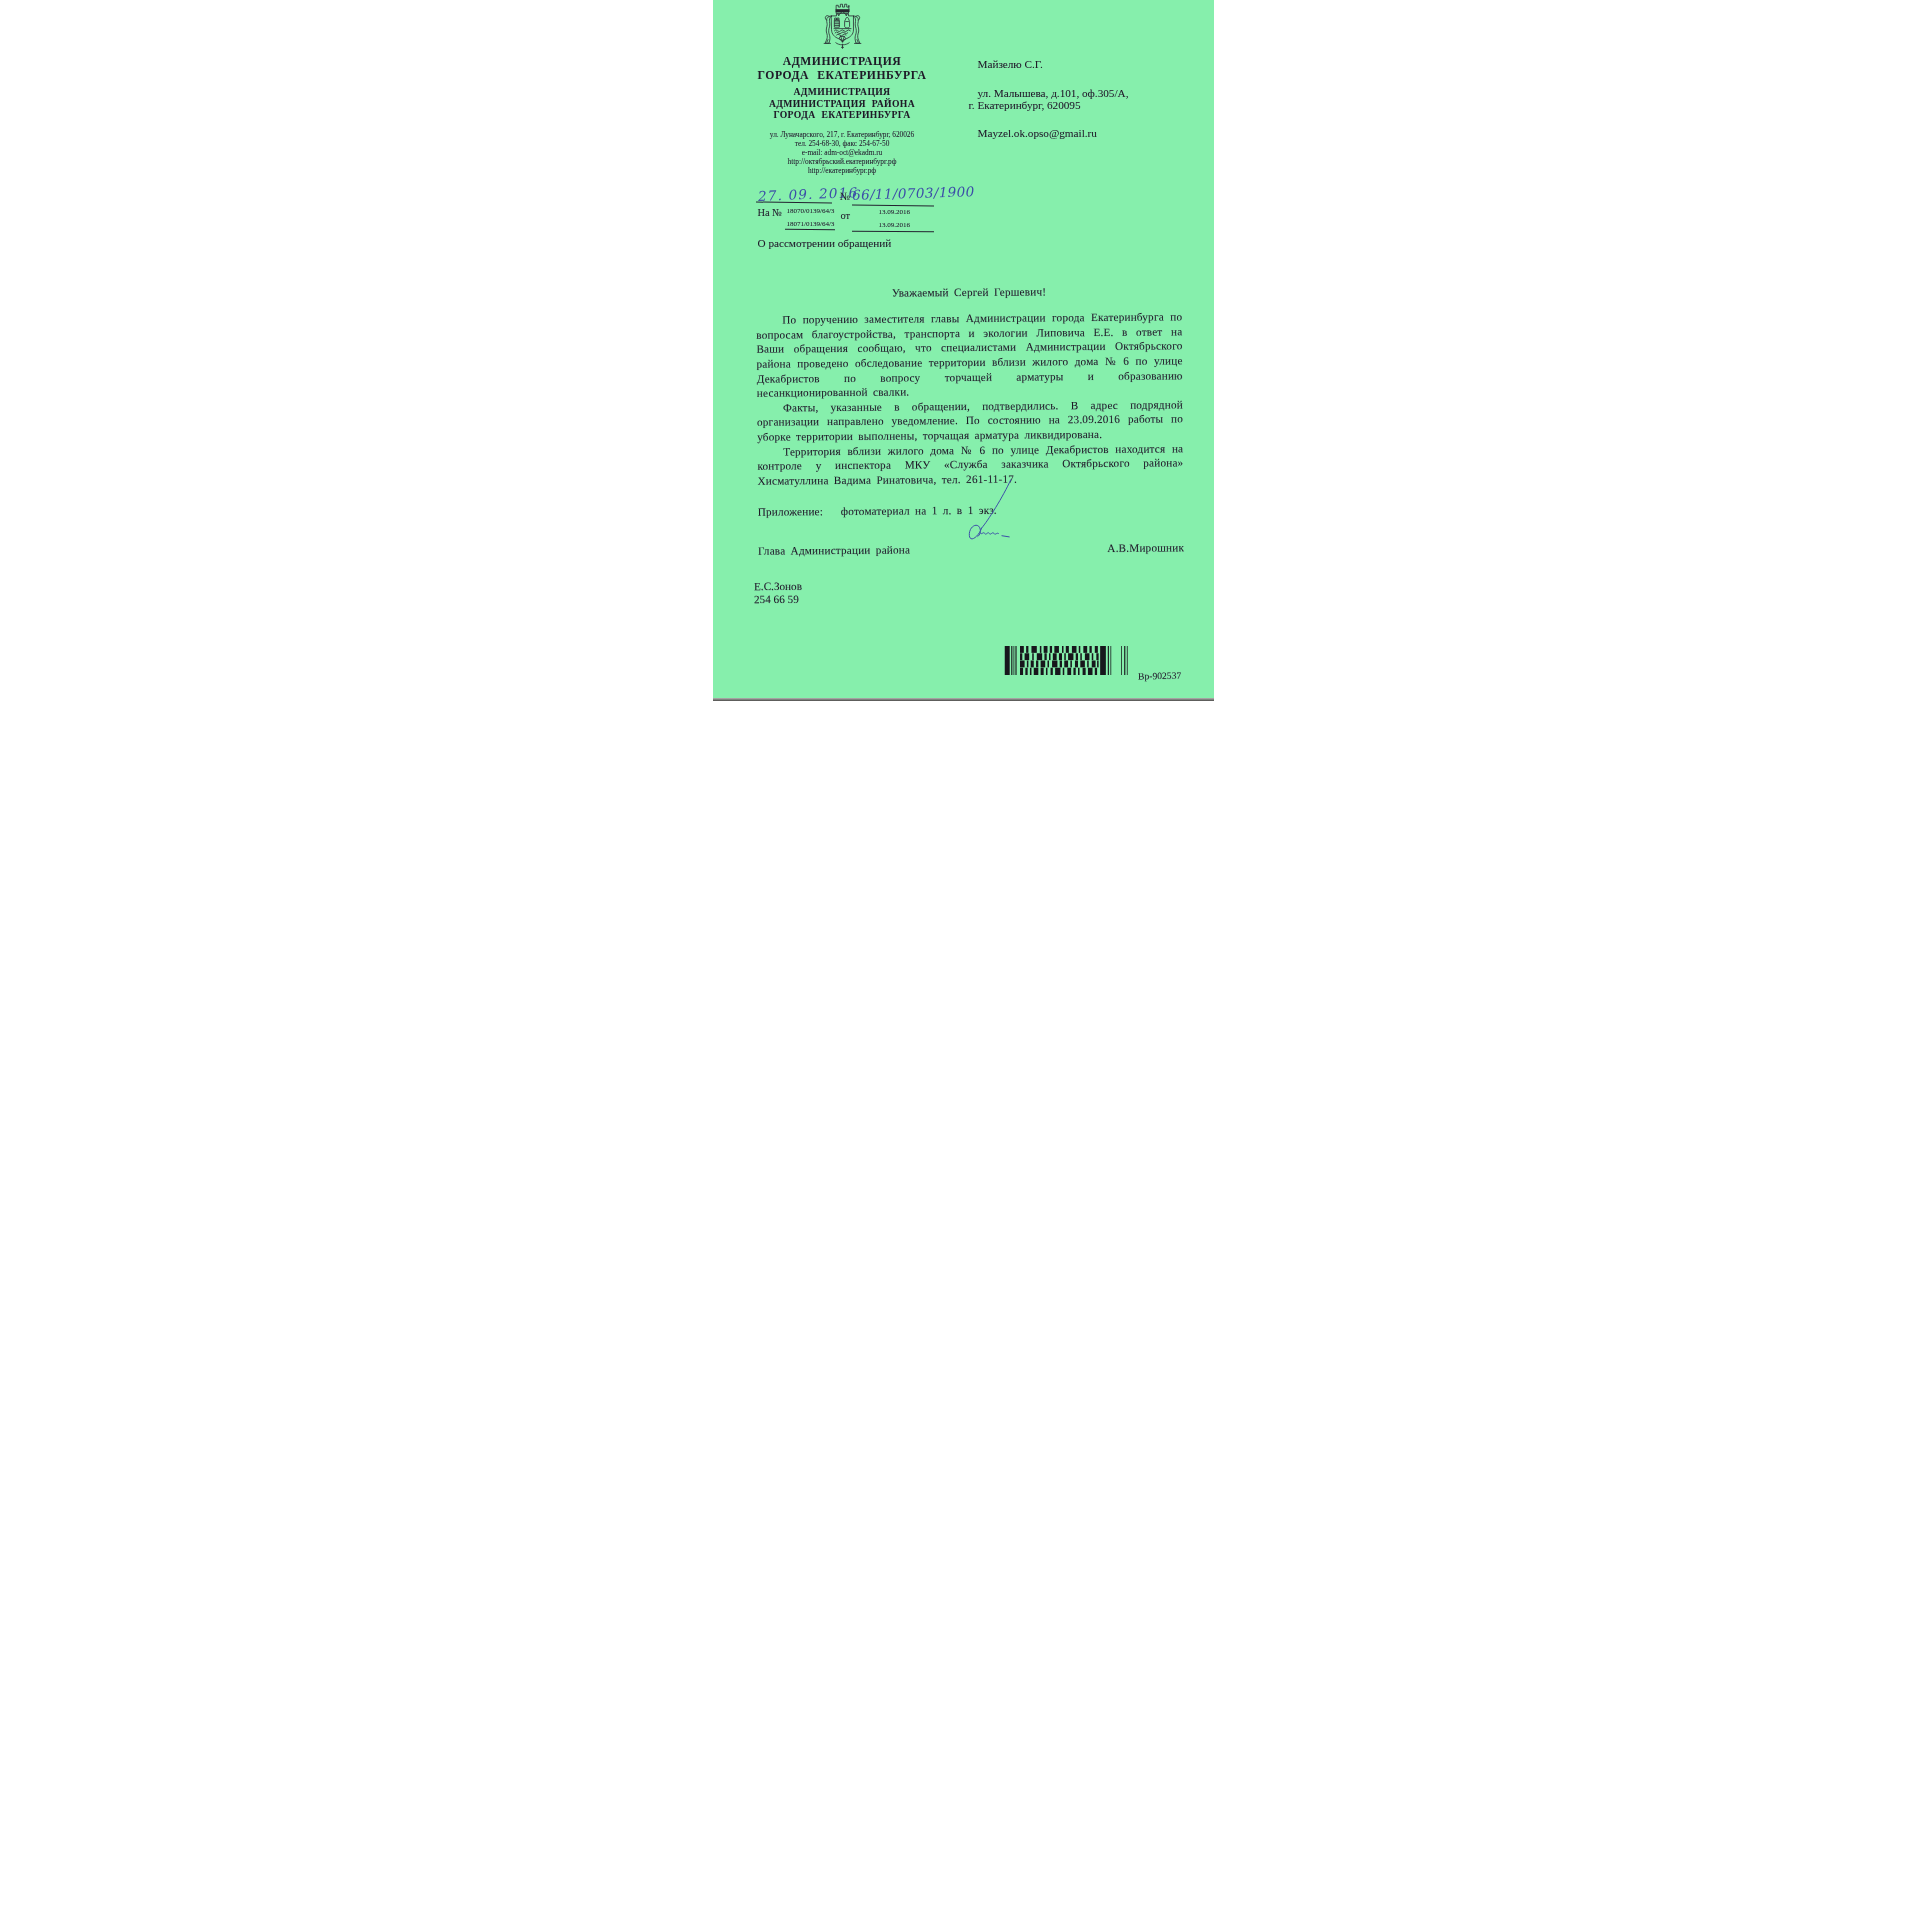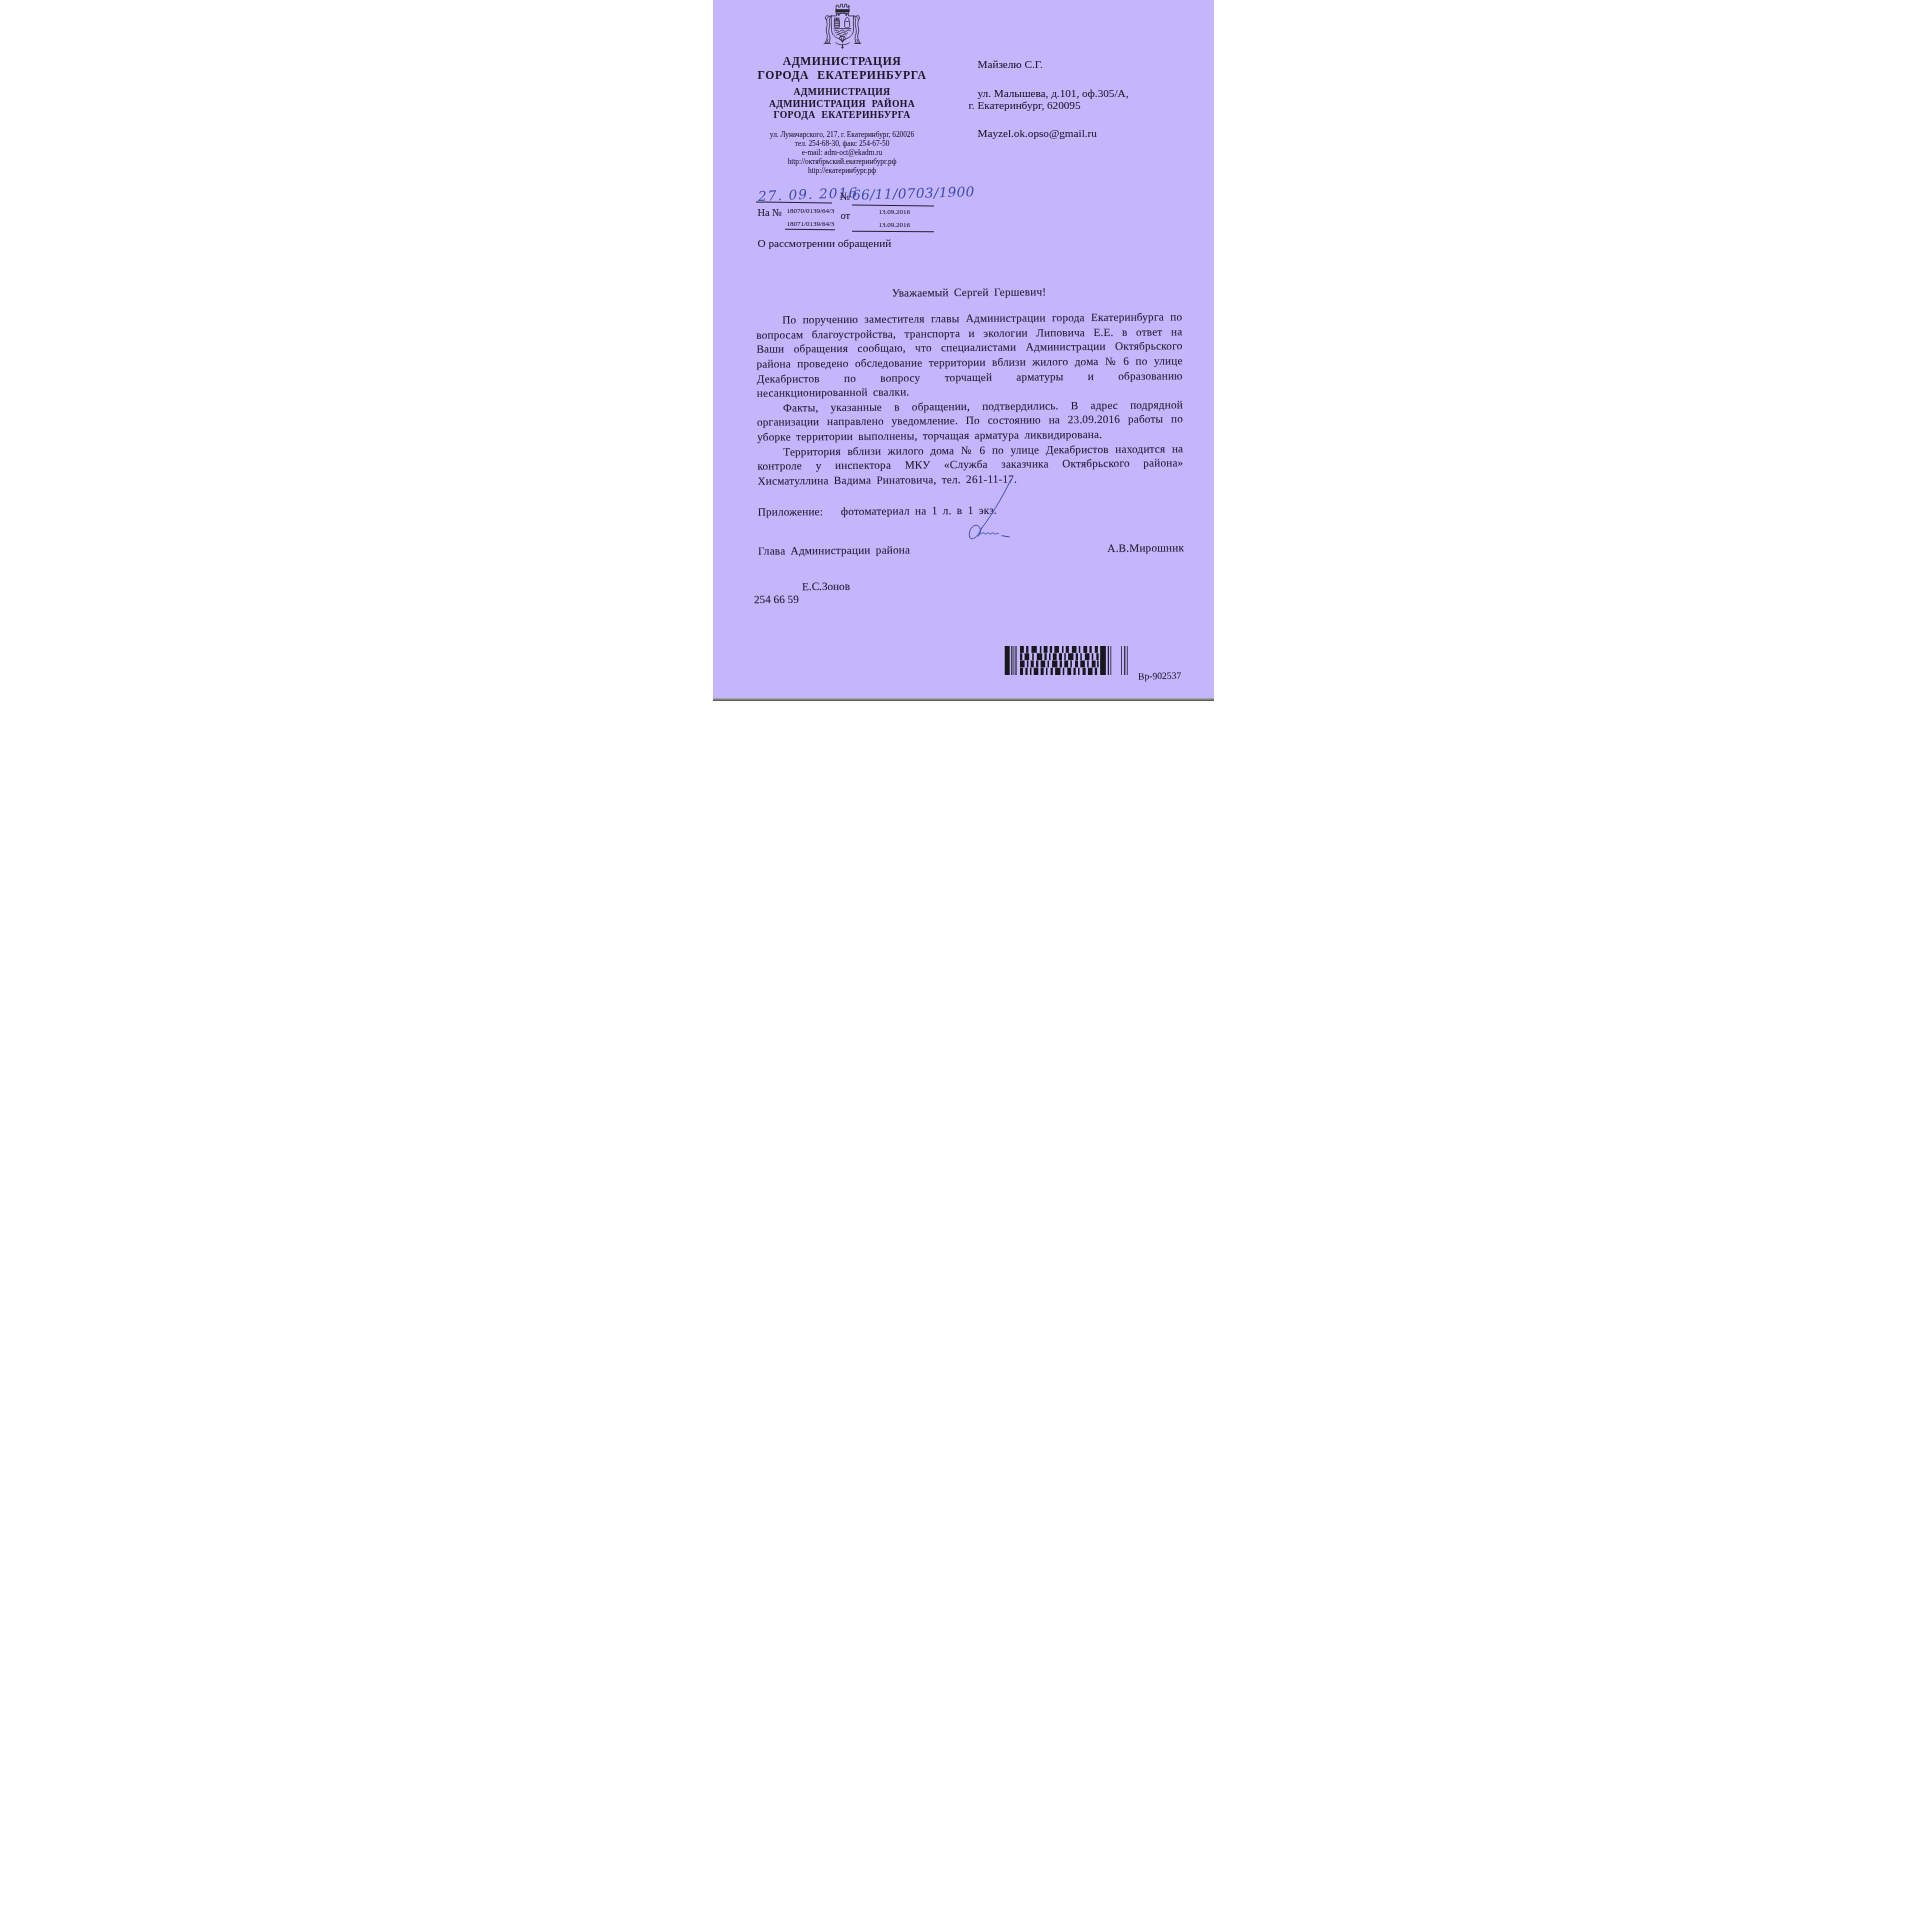--- a/index.html
+++ b/index.html
@@ -2,21 +2,21 @@
 <html lang="ru" style="font-size:6.2px"><head>
 <meta charset="utf-8">
 <title>Letter</title>
 <style>
   html, body { margin:0; padding:0; background:#ffffff; }
   .page {
     position: relative;
     width: 501px;
     height: 701px;
     margin: 0 auto;
-    background: #c4b5fd;
+    background: #86efac;
     overflow: hidden;
     font-family: "Liberation Serif", serif;
     color: #1c1c24;
   }
   .abs { position: absolute; }
   .scan-text { text-shadow: 0.3px 0.3px 0.2px rgba(110,70,150,0.28); }
   .emblem-wrap { left: 37px; top: 2.3px; width: 185px; text-align: center; }
   .org-top { left: 37px; top: 55px; width: 185px; text-align: center;
              font-weight: bold; font-size: 11.6px; line-height: 14px;
              letter-spacing: 0.6px; word-spacing: 4.6px; }
@@ -66,21 +66,21 @@
   .salutation { text-align: center; margin: 0 0 11.6px 0; }
   .para { margin: 0; text-indent: 26px; }
   .attach-line { margin-top: 16.6px; text-indent: 0; }
   .attach-line .attach-value { margin-left: 17.7px; }
   .sign-row { margin-top: 24px; display: flex; justify-content: space-between;
               align-items: baseline; }
 
   .signature-svg { left: 230px; top: 479px; }
 
   .exec { font-size: 11.2px; line-height: 14px; }
-  .exec-name  { left: 41px; top: 579px; transform: rotate(-0.4deg); margin-left: 48px; }
+  .exec-name  { left: 41px; top: 579px; transform: rotate(-0.4deg); }
   .exec-phone { left: 41px; top: 592px; transform: rotate(-0.4deg); }
 
   .barcode { left: 291px; top: 646px; }
   .barcode-label { left: 425px; top: 670px; font-size: 9.6px; transform: rotate(-1deg); }
 
   .page-edge { left: 0; bottom: 0; width: 100%; height: 3.1px;
                background: linear-gradient(#b5b5b3, #4c4c4a); }
 </style>
 </head>
 <body>

